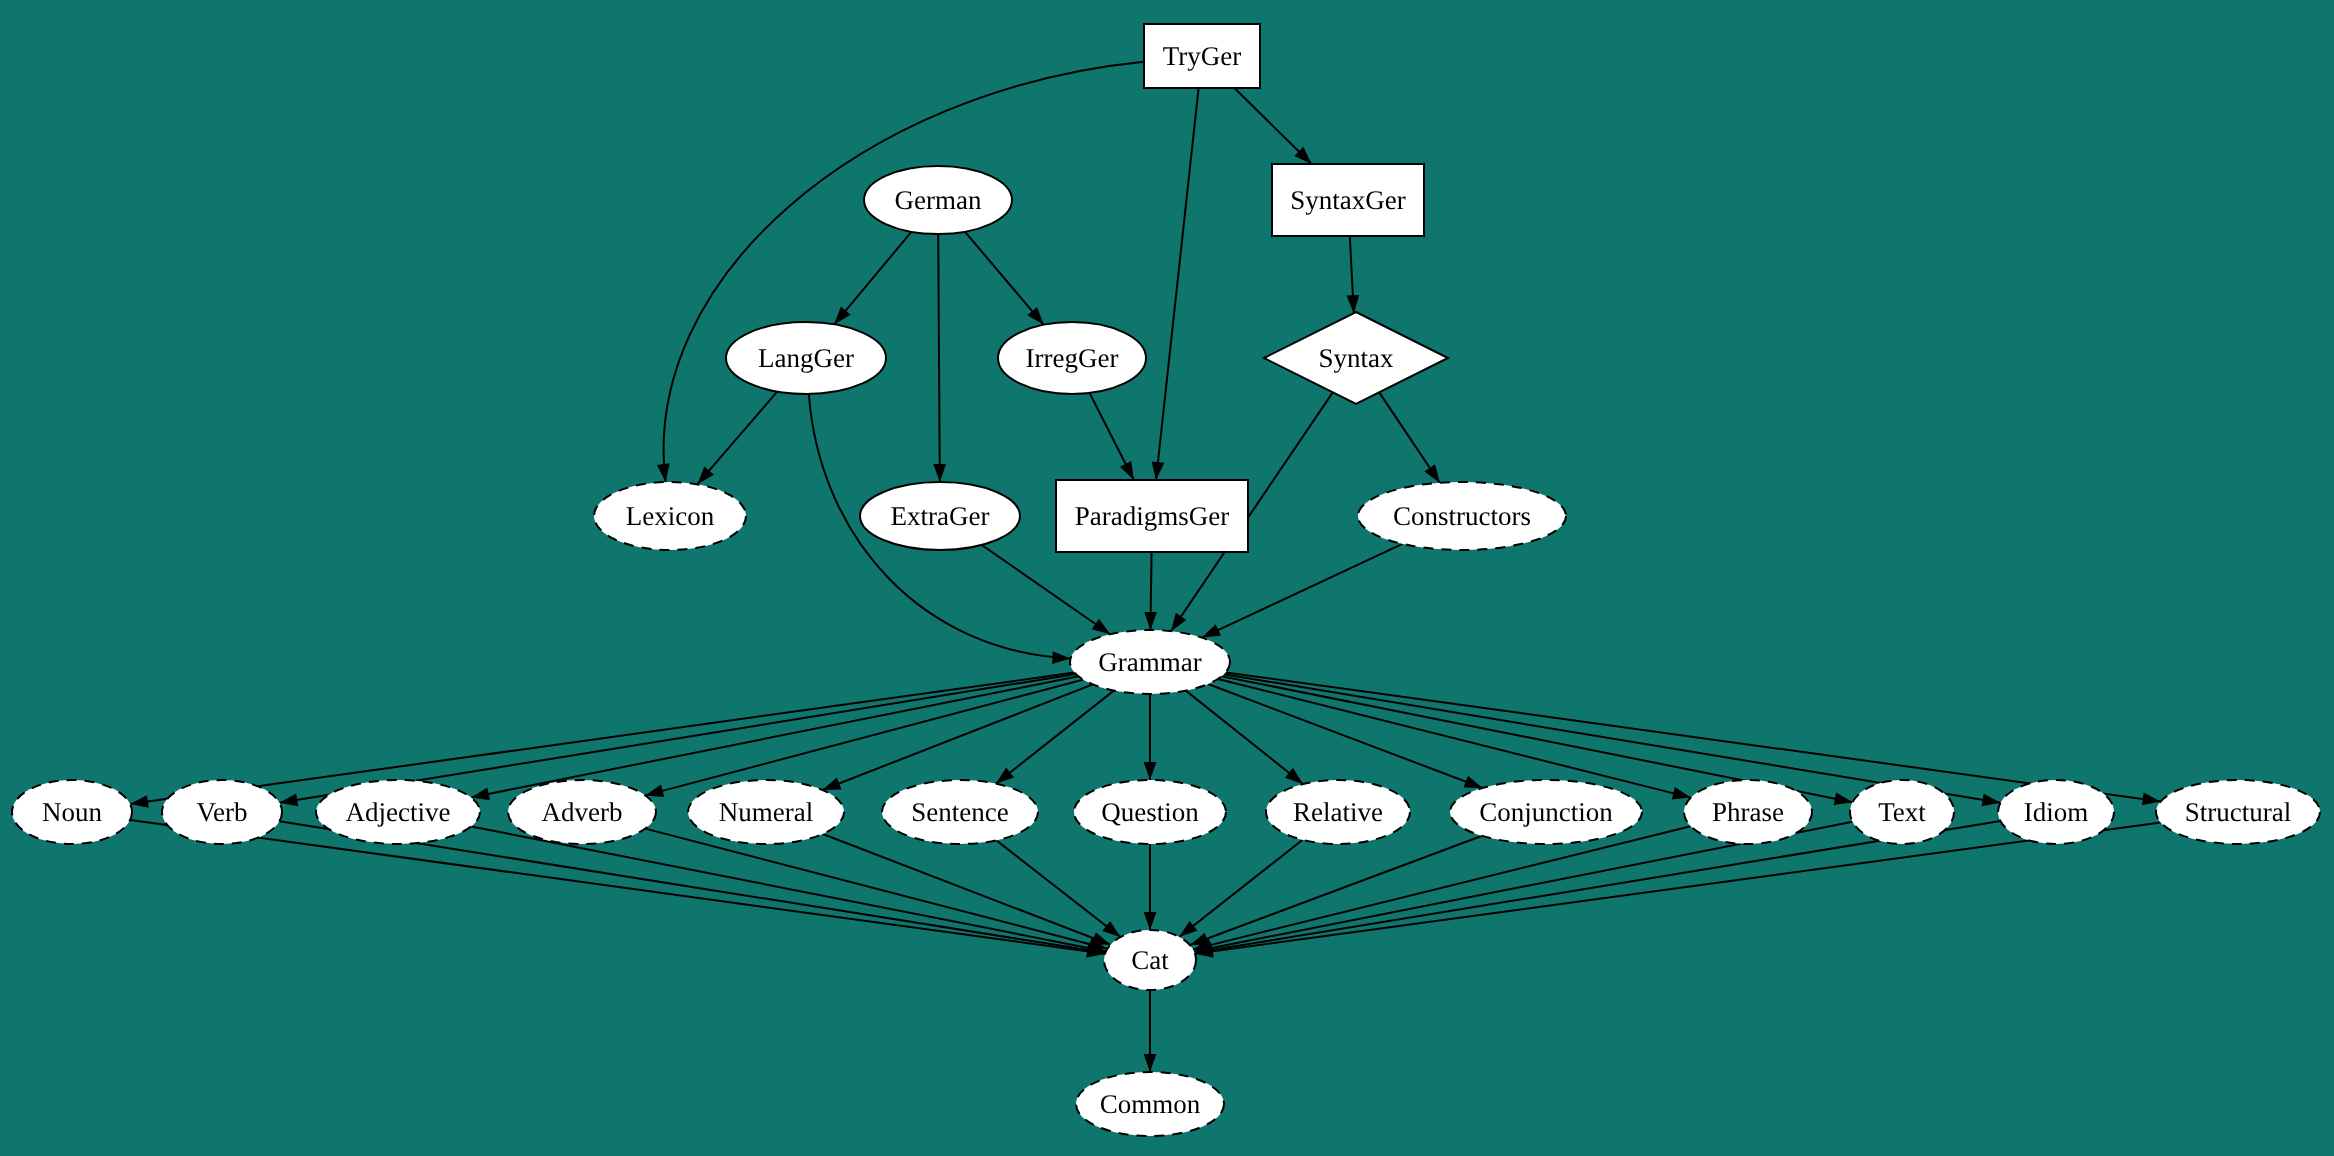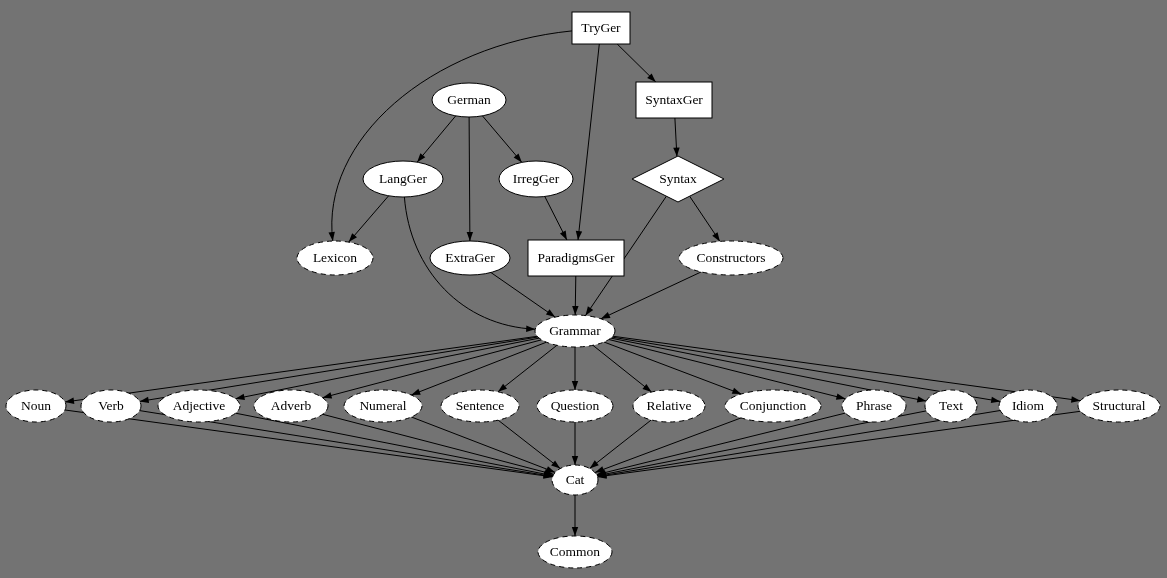--- a/index.html
+++ b/index.html
@@ -1,19 +1,19 @@
 <!DOCTYPE html>
 <html><head>
 <meta charset="utf-8">
 <style>
   html, body { margin: 0; padding: 0; background: #ffffff; }
   .canvas {
     width: 1167px;
     height: 578px;
-    background: #737373;
+    background: #0f766e;
     position: relative;
     overflow: hidden;
   }
   svg { display: block; }
   .edge {
     fill: none;
     stroke: #000000;
     stroke-width: 1;
   }
   .node-shape {

